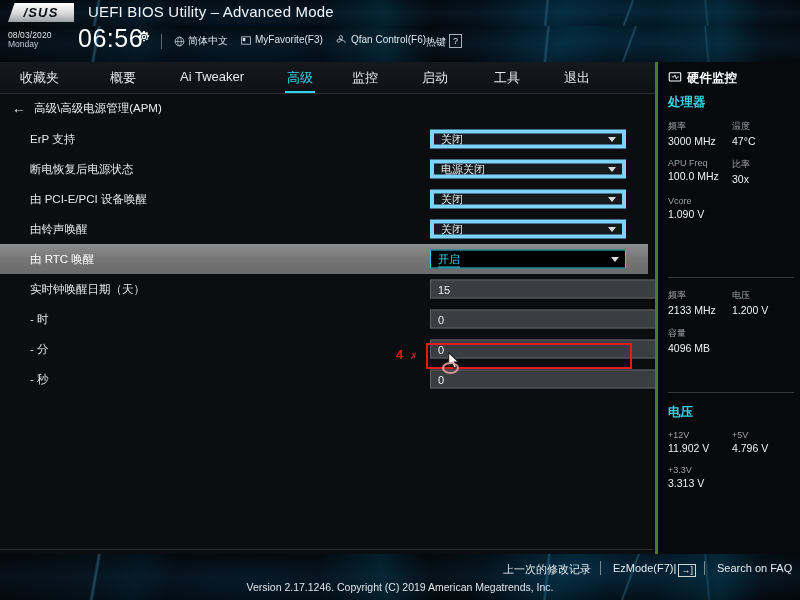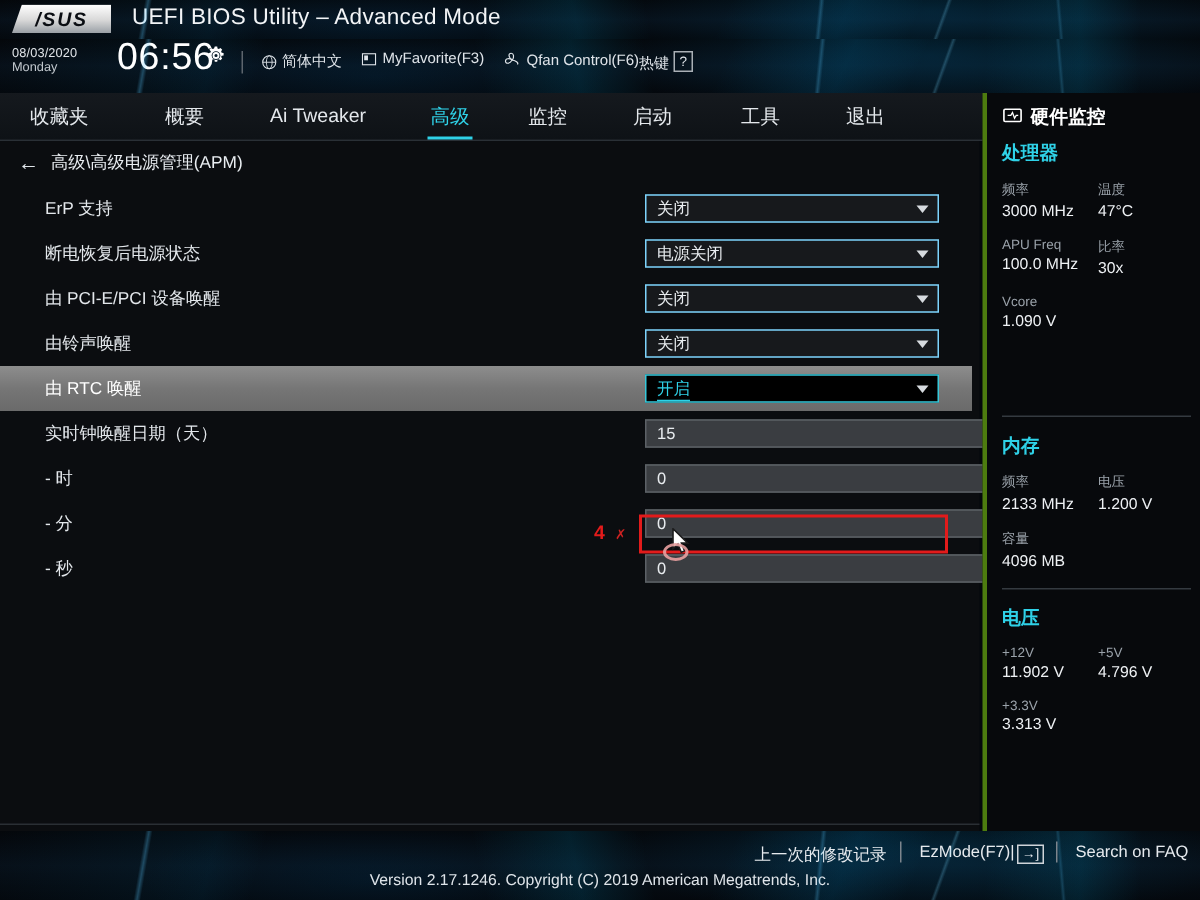--- a/index.html
+++ b/index.html
@@ -100,21 +100,21 @@
   }
   .row .rlabel {
     position:absolute; left:30px; top:50%; transform:translateY(-50%);
     font-size:11.5px; color:#e3e7eb; white-space:nowrap;
   }
   .row.selected .rlabel { color:#ffffff; }
 
   .ctl { position:absolute; left:430px; top:50%; transform:translateY(-50%); }
   .dropdown {
     width:196px; height:19px; background:#17191c;
-    border:1px solid #7dd3fc; position:relative;
+    border:4px solid #7dd3fc; position:relative;
     display:flex; align-items:center;
   }
   .dropdown .dval {
     font-size:11px; color:#e8ecef; margin-left:7px; white-space:nowrap;
   }
   .dropdown .caret {
     position:absolute; right:6px; top:50%; transform:translateY(-50%);
     width:0; height:0; border-left:4.5px solid transparent;
     border-right:4.5px solid transparent; border-top:5px solid #d7dbdf;
   }
@@ -380,21 +380,20 @@
               <div class="k">比率</div>
               <div class="v">30x</div>
             </div>
             <div class="kv wide">
               <div class="k">Vcore</div>
               <div class="v">1.090 V</div>
             </div>
           </div>
         </div>
         <div class="sb-sec" style="top: 227px;">
-          <div class="sb-title">内存</div>
           <div class="kv-grid">
             <div class="kv">
               <div class="k">频率</div>
               <div class="v">2133 MHz</div>
             </div>
             <div class="kv">
               <div class="k">电压</div>
               <div class="v">1.200 V</div>
             </div>
             <div class="kv wide">

